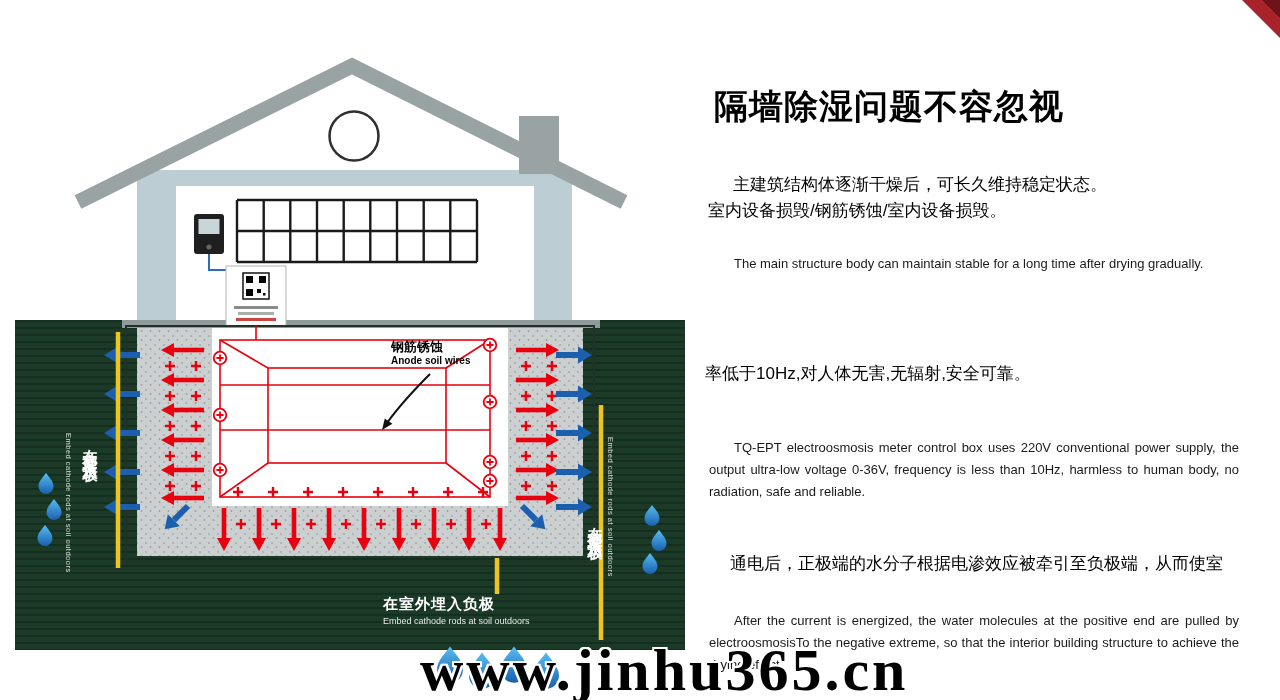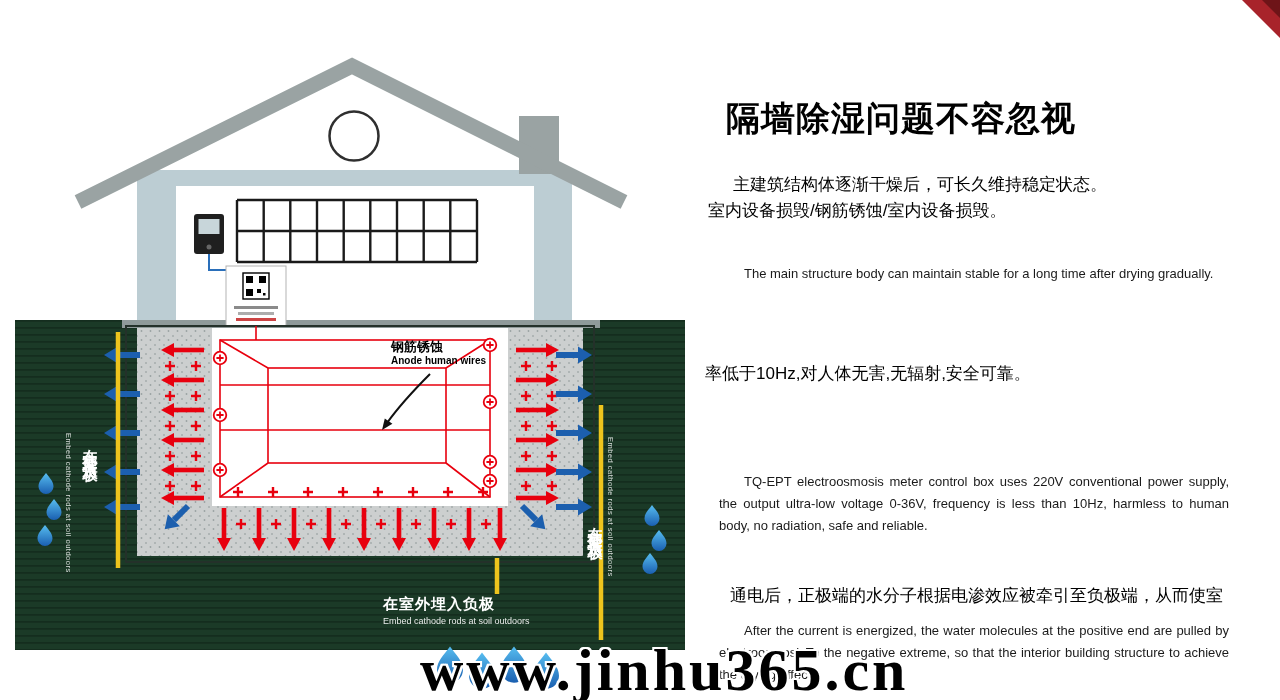--- a/index.html
+++ b/index.html
@@ -9,30 +9,30 @@
   .ov{position:absolute;}
   .anode-label{left:391px;top:340px;color:#000;line-height:1.15;}
   .anode-label .cn{font-size:13px;font-weight:bold;}
   .anode-label .en{font-size:10px;font-weight:bold;}
   .vcn{writing-mode:vertical-rl;text-orientation:upright;color:#fff;font-size:15px;
        font-weight:bold;letter-spacing:3px;}
   .ven{writing-mode:vertical-rl;color:rgba(255,255,255,.82);font-size:7.5px;letter-spacing:.5px;}
   .bcn{color:#fff;font-size:15px;font-weight:bold;letter-spacing:1px;}
   .ben{color:rgba(255,255,255,.9);font-size:9px;}
   
-  .ptitle{position:absolute;left:710px;top:80px;margin:16px;font-size:34px;font-weight:bold;
+  .ptitle{position:absolute;left:710px;top:80px;margin:4px;font-size:34px;font-weight:bold;
           color:#000;letter-spacing:1px;}
   .cnp{position:absolute;width:540px;font-size:17px;line-height:26px;color:#000;}
   .cnp .l1{text-indent:25px;}
   .enp{position:absolute;width:538px;font-size:13px;line-height:22px;color:#1a1a1a;
        text-align:justify;}
-  .enp p{margin:14px;text-indent:25px;}
+  .enp p{margin:4px;text-indent:25px;}
   .s1cn{left:708px;top:172px;} .s1en{left:705px;top:249px;}
-  .s2cn{left:705px;top:361px;} .s2en{left:705px;top:457px;}
-  .s3cn{left:705px;top:551px;margin-top:32px;} .s3en{left:705px;top:606px;}
+  .s2cn{left:705px;top:361px;} .s2en{left:705px;top:433px;}
+  .s3cn{left:705px;top:551px;} .s3en{left:705px;top:606px;}
   
   .watermark{position:absolute;left:420px;top:636px;z-index:20;color:#000;
     font-family:"Liberation Serif", serif;font-weight:bold;font-size:60px;letter-spacing:3px;
     text-shadow:-2px -2px 0 #fff,2px -2px 0 #fff,-2px 2px 0 #fff,2px 2px 0 #fff,
                 0 -2px 0 #fff,0 2px 0 #fff,-2px 0 0 #fff,2px 0 0 #fff;}
   
   .ribbon1{position:absolute;top:0;right:0;width:0;height:0;
            border-top:38px solid #a8232a;border-left:38px solid transparent;}
   .ribbon2{position:absolute;top:0;right:0;width:0;height:0;
            border-top:18px solid #6e1418;border-left:18px solid transparent;}
@@ -254,21 +254,21 @@
       <use href="#dropP" transform="translate(650,562) scale(0.75)"></use>
       <use href="#dropP" transform="translate(450,662) scale(1.3)"></use>
       <use href="#dropP" transform="translate(482,668) scale(1.3)"></use>
       <use href="#dropP" transform="translate(514,662) scale(1.3)"></use>
       <use href="#dropP" transform="translate(546,668) scale(1.3)"></use>
     </g>
   </svg>
 
   <div class="ov anode-label">
     <div class="cn">钢筋锈蚀</div>
-    <div class="en">Anode human wires</div>
+    <div class="en">Anode soil wires</div>
   </div>
 
   <div class="ov vcn" style="left:80px;top:437px">在室外埋入负极</div>
   <div class="ov ven" style="left:64px;top:433px">Embed cathode rods at soil outdoors</div>
 
   <div class="ov vcn" style="left:585px;top:515px">在室外埋入负极</div>
   <div class="ov ven" style="left:606px;top:437px">Embed cathode rods at soil outdoors</div>
 
   <div class="ov bcn" style="left:383px;top:595px">在室外埋入负极</div>
   <div class="ov ben" style="left:383px;top:616px">Embed cathode rods at soil outdoors</div>

